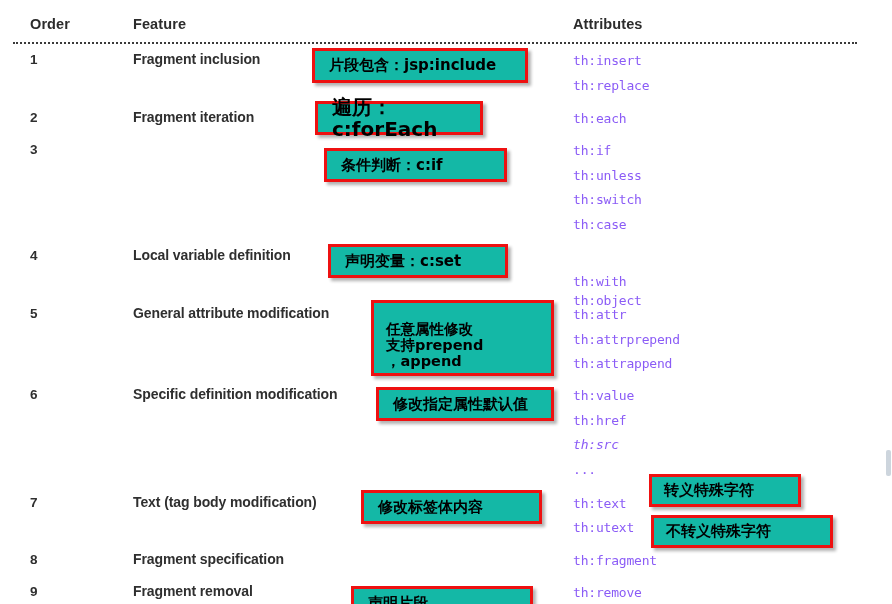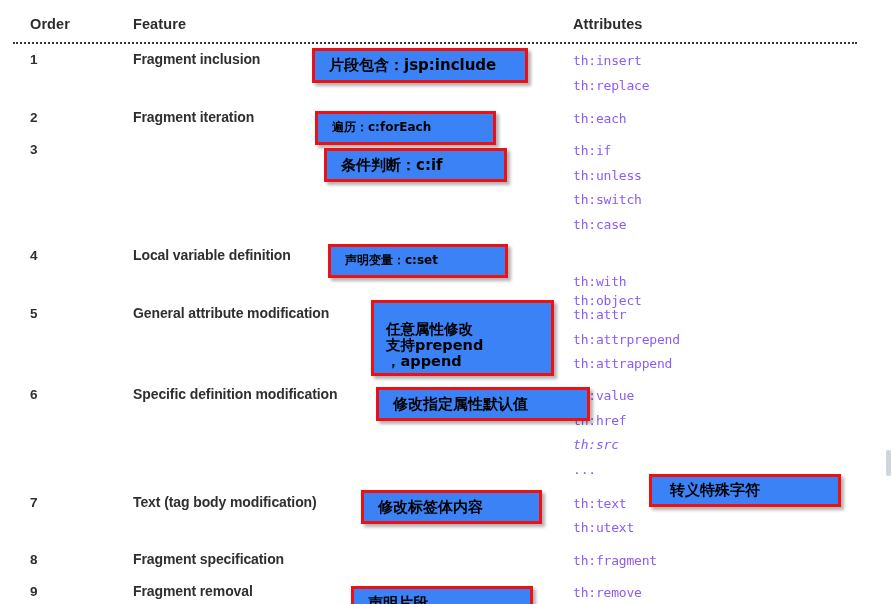--- a/index.html
+++ b/index.html
@@ -64,21 +64,21 @@
     font-family: "DejaVu Sans Mono", monospace;
     font-size: 13px;
     color: #8b5cf6;
     letter-spacing: -0.2px;
   }
 
   
   .callout {
     position: absolute;
     box-sizing: border-box;
-    background: #3b82f6;
+    background: #14b8a6;
     border: 3px solid #ee1111;
     box-shadow: 3px 3px 3px rgba(0,0,0,0.30);
     color: #000000;
     font-weight: bold;
     line-height: 1.12;
     display: flex;
     align-items: center;
     padding-left: 14px;
     font-family: "DejaVu Sans", sans-serif;
   }
@@ -151,36 +151,37 @@
   <div class="cell col-order order-num" style="top:552px;">8</div>
   <div class="cell col-feature feature-name" style="top:551px;">Fragment specification</div>
   <div class="cell col-attr attr-name" style="top:553px;">th:fragment</div>
 
   <div class="cell col-order order-num" style="top:584px;">9</div>
   <div class="cell col-feature feature-name" style="top:583px;">Fragment removal</div>
   <div class="cell col-attr attr-name" style="top:585px;">th:remove</div>
 
   <div class="callout" style="left:312px; top:48px; width:216px; height:35px; font-size:15px;">片段包含：jsp:include</div>
 
-  <div class="callout" style="left:315px; top:101px; width:181px; height:34px; font-size:12px;margin-top:10px;">遍历：c:forEach</div>
+  <div class="callout" style="left:315px; top:101px; width:168px; height:34px; font-size:20px;">遍历：c:forEach</div>
 
   <div class="callout" style="left:324px; top:148px; width:183px; height:34px; font-size:15px;">条件判断：c:if</div>
 
-  <div class="callout" style="left:328px; top:244px; width:180px; height:34px; font-size:12px;">声明变量：c:set</div>
+  <div class="callout" style="left:328px; top:244px; width:180px; height:34px; font-size:15px;">声明变量：c:set</div>
 
   <div class="callout multiline" style="left:371px; top:300px; width:183px; height:76px; font-size:14.5px; padding-left:12px;">
     <span class="line">任意属性修改</span>
     <span class="line">支持prepend</span>
     <span class="line">，append</span>
   </div>
 
-  <div class="callout" style="left:376px; top:387px; width:214px; height:34px; font-size:15px; ">修改指定属性默认值</div>
+  <div class="callout" style="left:376px; top:387px; width:178px; height:34px; font-size:15px; ">修改指定属性默认值</div>
 
   <div class="callout" style="left:361px; top:490px; width:181px; height:34px; font-size:15px;">修改标签体内容</div>
 
   <div class="callout" style="left:351px; top:542px; width:182px; height:34px; font-size:15px;margin-top:44px;">声明片段</div>
 
-  <div class="callout" style="left:649px; top:474px; width:192px; height:33px; font-size:15px; padding-left:18px;">转义特殊字符</div>
+  <div class="callout" style="left:649px; top:474px; width:152px; height:33px; font-size:15px; padding-left:12px;">转义特殊字符</div>
 
+  <div class="callout" style="left:651px; top:515px; width:182px; height:33px; font-size:15px; padding-left:12px;">不转义特殊字符</div>
 
   <div class="scroll-nub"></div>
 
 </div>
 
 </body></html>

